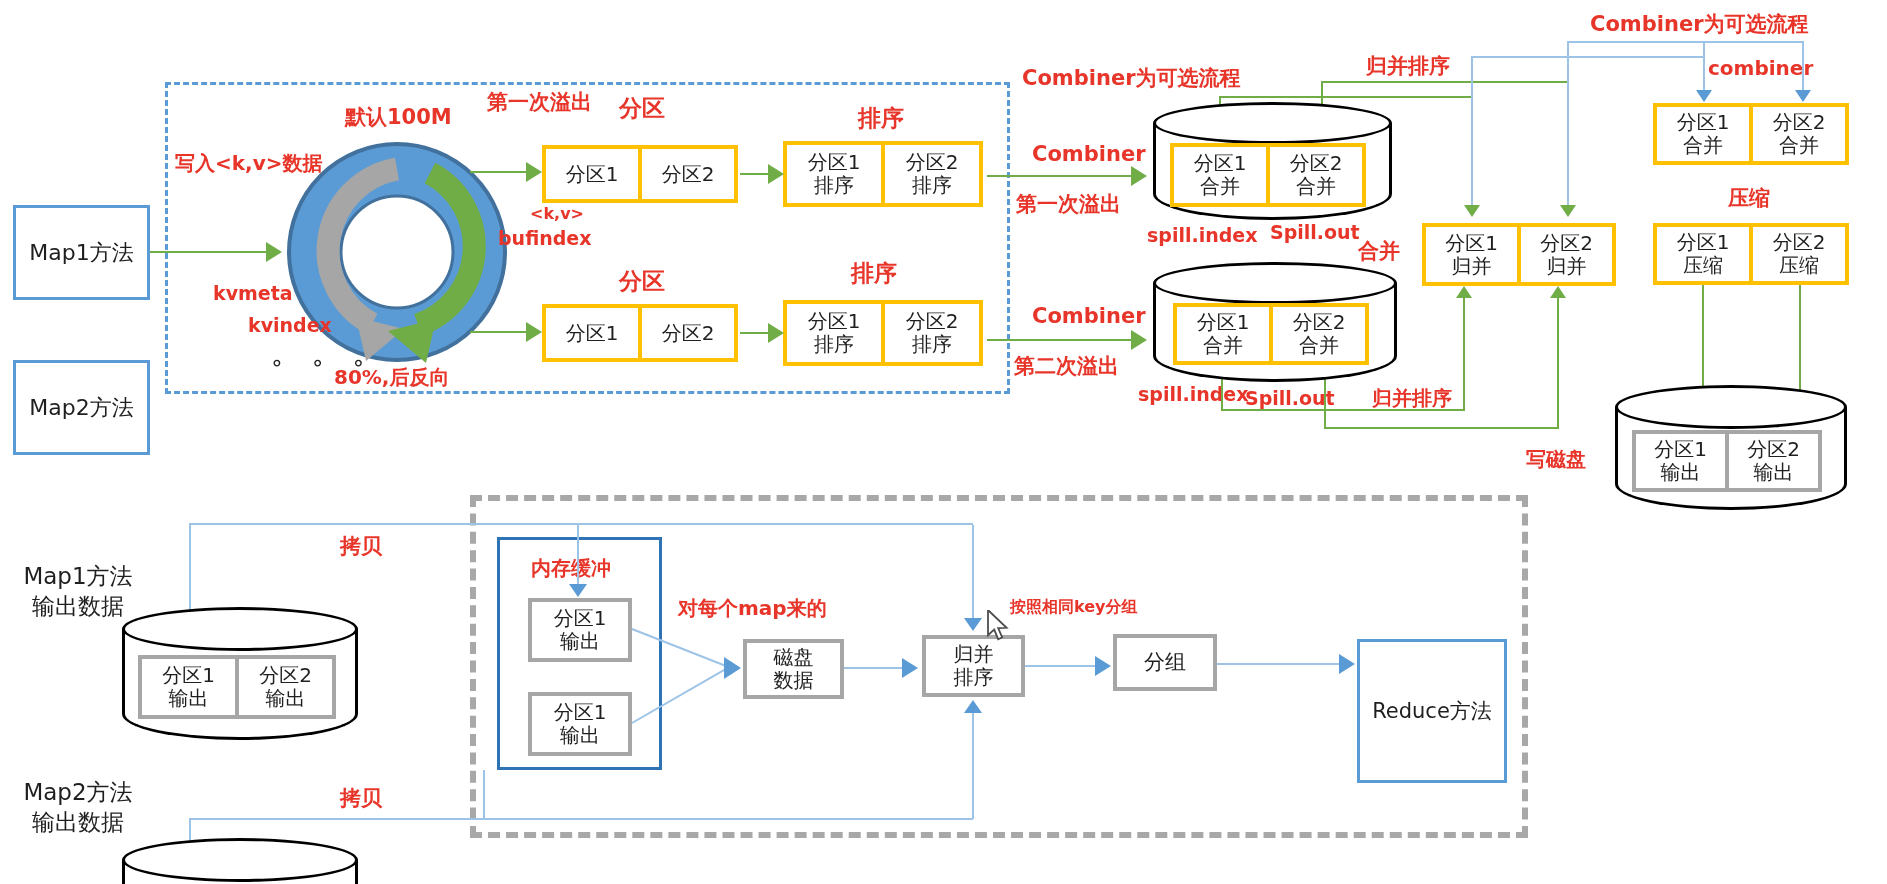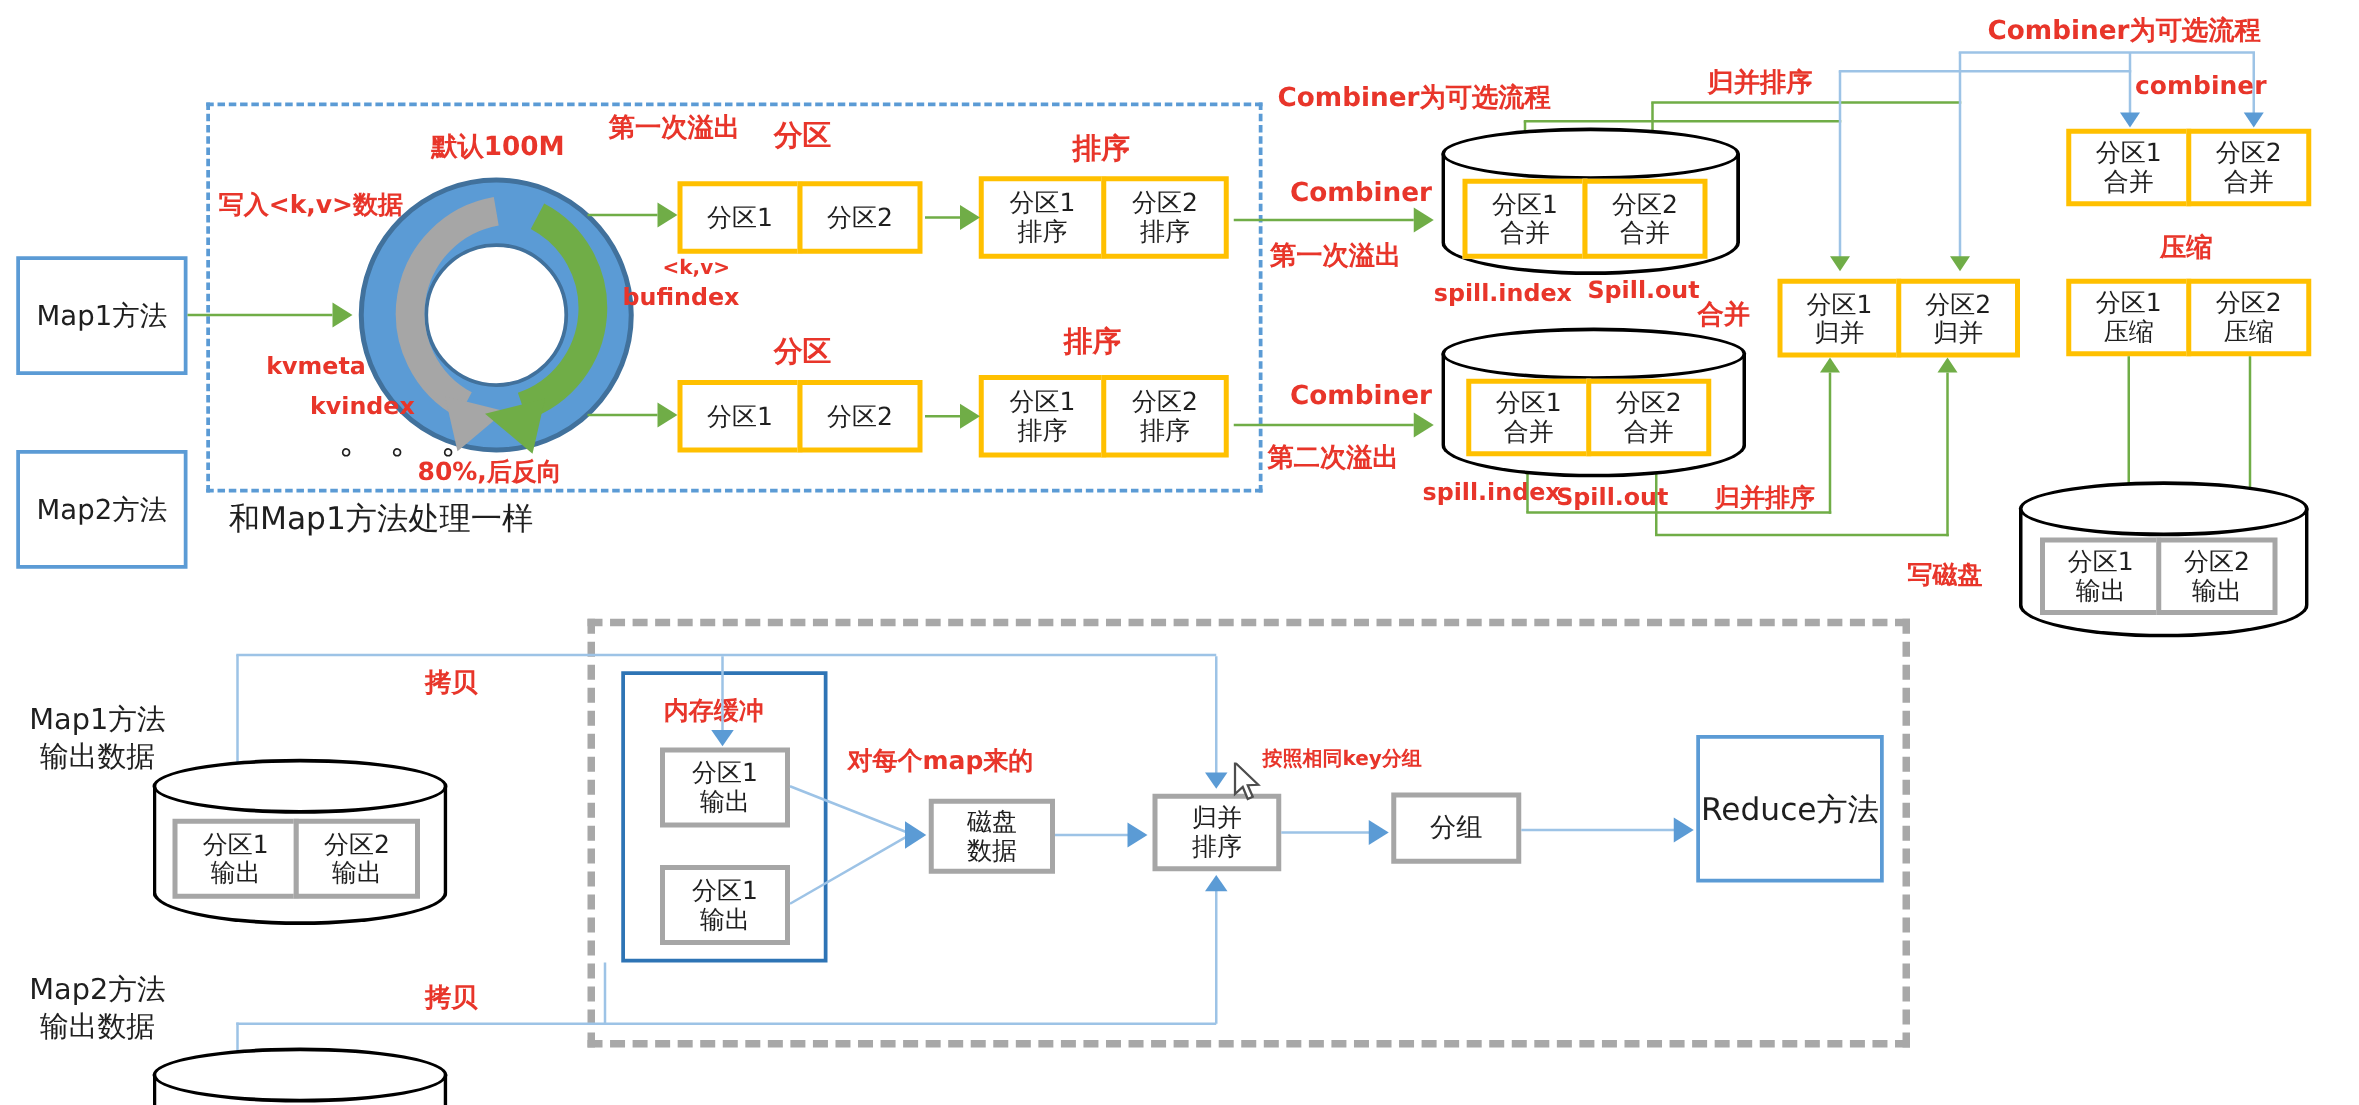--- a/index.html
+++ b/index.html
@@ -98,21 +98,20 @@
         <span>分区1</span>
         <span>排序</span>
       </div>
     <div class="cell" style="width:102px;height:66px">
         <span>分区2</span>
         <span>排序</span>
       </div>
   </div>
 
   <div class="blklbl" style="left:270px;top:350px;font-size:22px;letter-spacing:10px">∘ ∘ ∘</div>
-  <div class="blklbl" style="left:183px;top:398px;font-size:25px">和Map1方法处理一样</div>
 
   <div class="cyl" style="left:1153px;top:102px;width:239px;height:118px">
     <div class="ctop"></div>
     <div class="cbody"></div>
     <div class="pair" style="left:17px;top:41px">
       <div class="cell" style="width:100px;height:64px">
           <span>分区1</span>
           <span>合并</span>
         </div>
       <div class="cell" style="width:100px;height:64px">
@@ -254,21 +253,21 @@
         <span>归并</span>
         <span>排序</span>
       </div>
   </div>
   <div class="redlbl" style="left:1010px;top:597px;font-size:16px">按照相同key分组</div>
   <div class="pair gray" style="left:1113px;top:634px">
     <div class="cell" style="width:104px;height:57px;font-size:21px">
         <span>分组</span>
       </div>
   </div>
-  <div class="bluebox" style="left:1357px;top:588px;width:150px;height:118px;font-size:25px">
+  <div class="bluebox" style="left:1357px;top:639px;width:150px;height:144px;font-size:21px">
       <span>Reduce方法</span>
     </div>
 
   <div class="hl lg" style="left:150px;top:251px;width:116px"></div>
   <div class="tr" style="left:266px;top:242px;border-width:10px 0 10px 16px;border-left-color:var(--green)"></div>
   <div class="hl lg" style="left:470px;top:171px;width:56px"></div>
   <div class="tr" style="left:526px;top:162px;border-width:10px 0 10px 16px;border-left-color:var(--green)"></div>
   <div class="hl lg" style="left:740px;top:173px;width:28px"></div>
   <div class="tr" style="left:768px;top:164px;border-width:10px 0 10px 16px;border-left-color:var(--green)"></div>
   <div class="hl lg" style="left:470px;top:331px;width:56px"></div>

